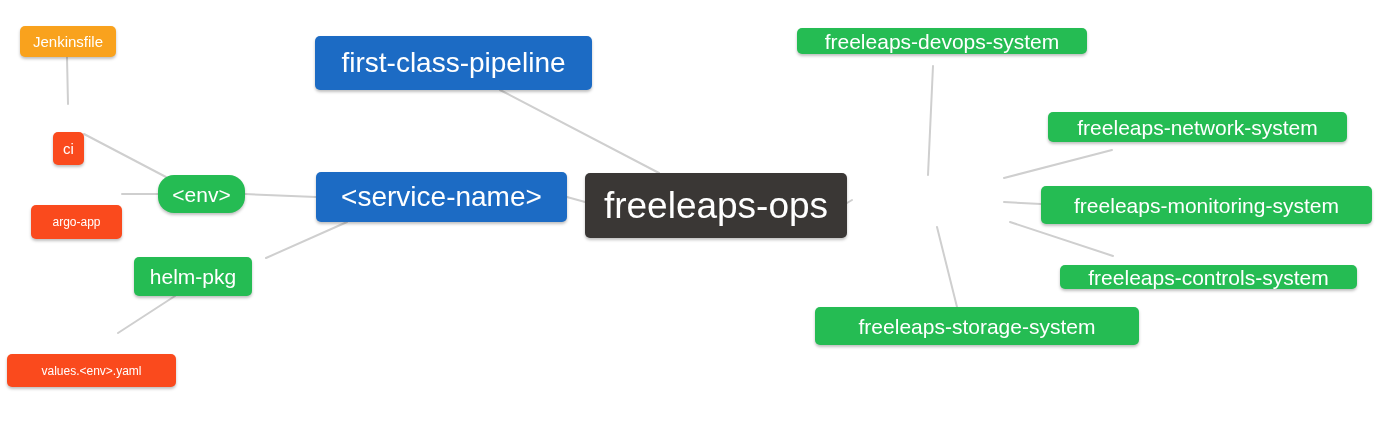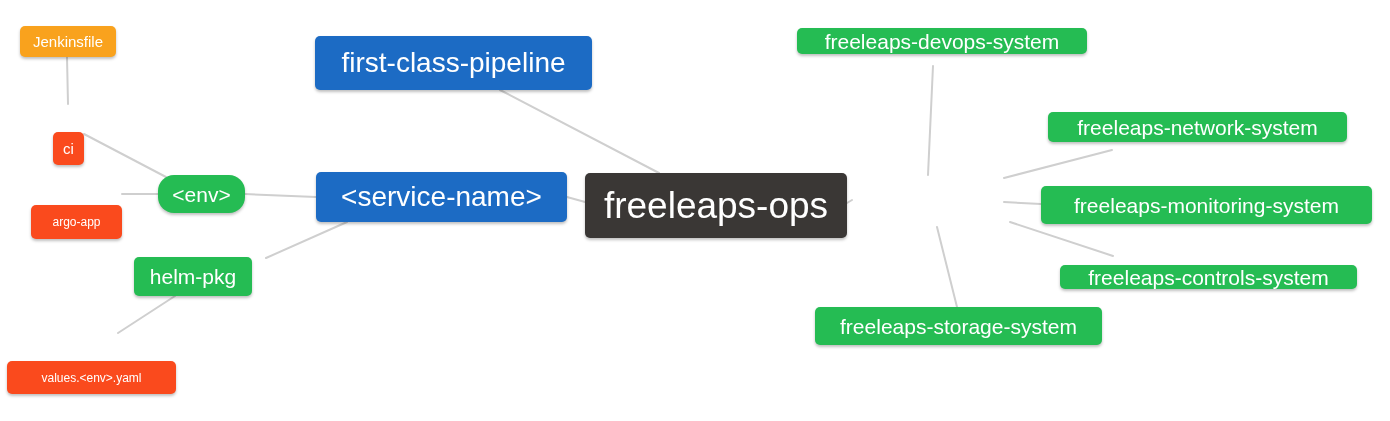--- a/index.html
+++ b/index.html
@@ -51,30 +51,30 @@
   .f-branch{font-size:28px;text-align:center;}
   .f-leaf{font-size:21px;}
   .f-small{font-size:15px;}
   .f-small2{font-size:12px;}
 
   .n-jenkinsfile {left:20px;  top:26px;  width:96px;  height:31px;}
   .n-ci         {left:53px;  top:104px; width:31px;  height:33px;}
   .n-argo       {left:31px;  top:177px; width:91px;  height:34px;}
   .n-env        {left:158px; top:175px; width:87px;  height:38px;border-radius:16px;}
   .n-helm       {left:134px; top:257px; width:118px; height:39px;}
-  .n-values     {left:7px;   top:333px; width:169px; height:33px;}
+  .n-values     {left:7px;   top:326px; width:169px; height:33px;}
   .n-pipeline   {left:315px; top:36px;  width:277px; height:54px;}
   .n-service    {left:316px; top:172px; width:251px; height:50px;}
   .n-ops        {left:585px; top:173px; width:262px; height:65px;}
   .n-manifests  {left:852px; top:175px; width:156px; height:50px;}
   .n-devops     {left:797px; top:28px;  width:290px; height:26px;}
   .n-network    {left:1048px;top:112px; width:299px; height:30px;}
   .n-monitoring {left:1041px;top:186px; width:331px; height:38px;}
   .n-controls   {left:1060px;top:256px; width:297px; height:24px;margin-top:9px;}
-  .n-storage    {left:815px; top:307px; width:287px; height:38px;}
+  .n-storage    {left:815px; top:307px; width:324px; height:38px;}
 </style>
 </head>
 <body>
 
 <div class="canvas">
 
   <svg class="edge-layer" viewBox="0 0 1390 421" xmlns="http://www.w3.org/2000/svg">
     <g stroke="#cfcfcf" stroke-width="2" stroke-linecap="round">
       <line x1="67" y1="57" x2="68" y2="104"></line>
       <line x1="84" y1="134" x2="166" y2="177"></line>

